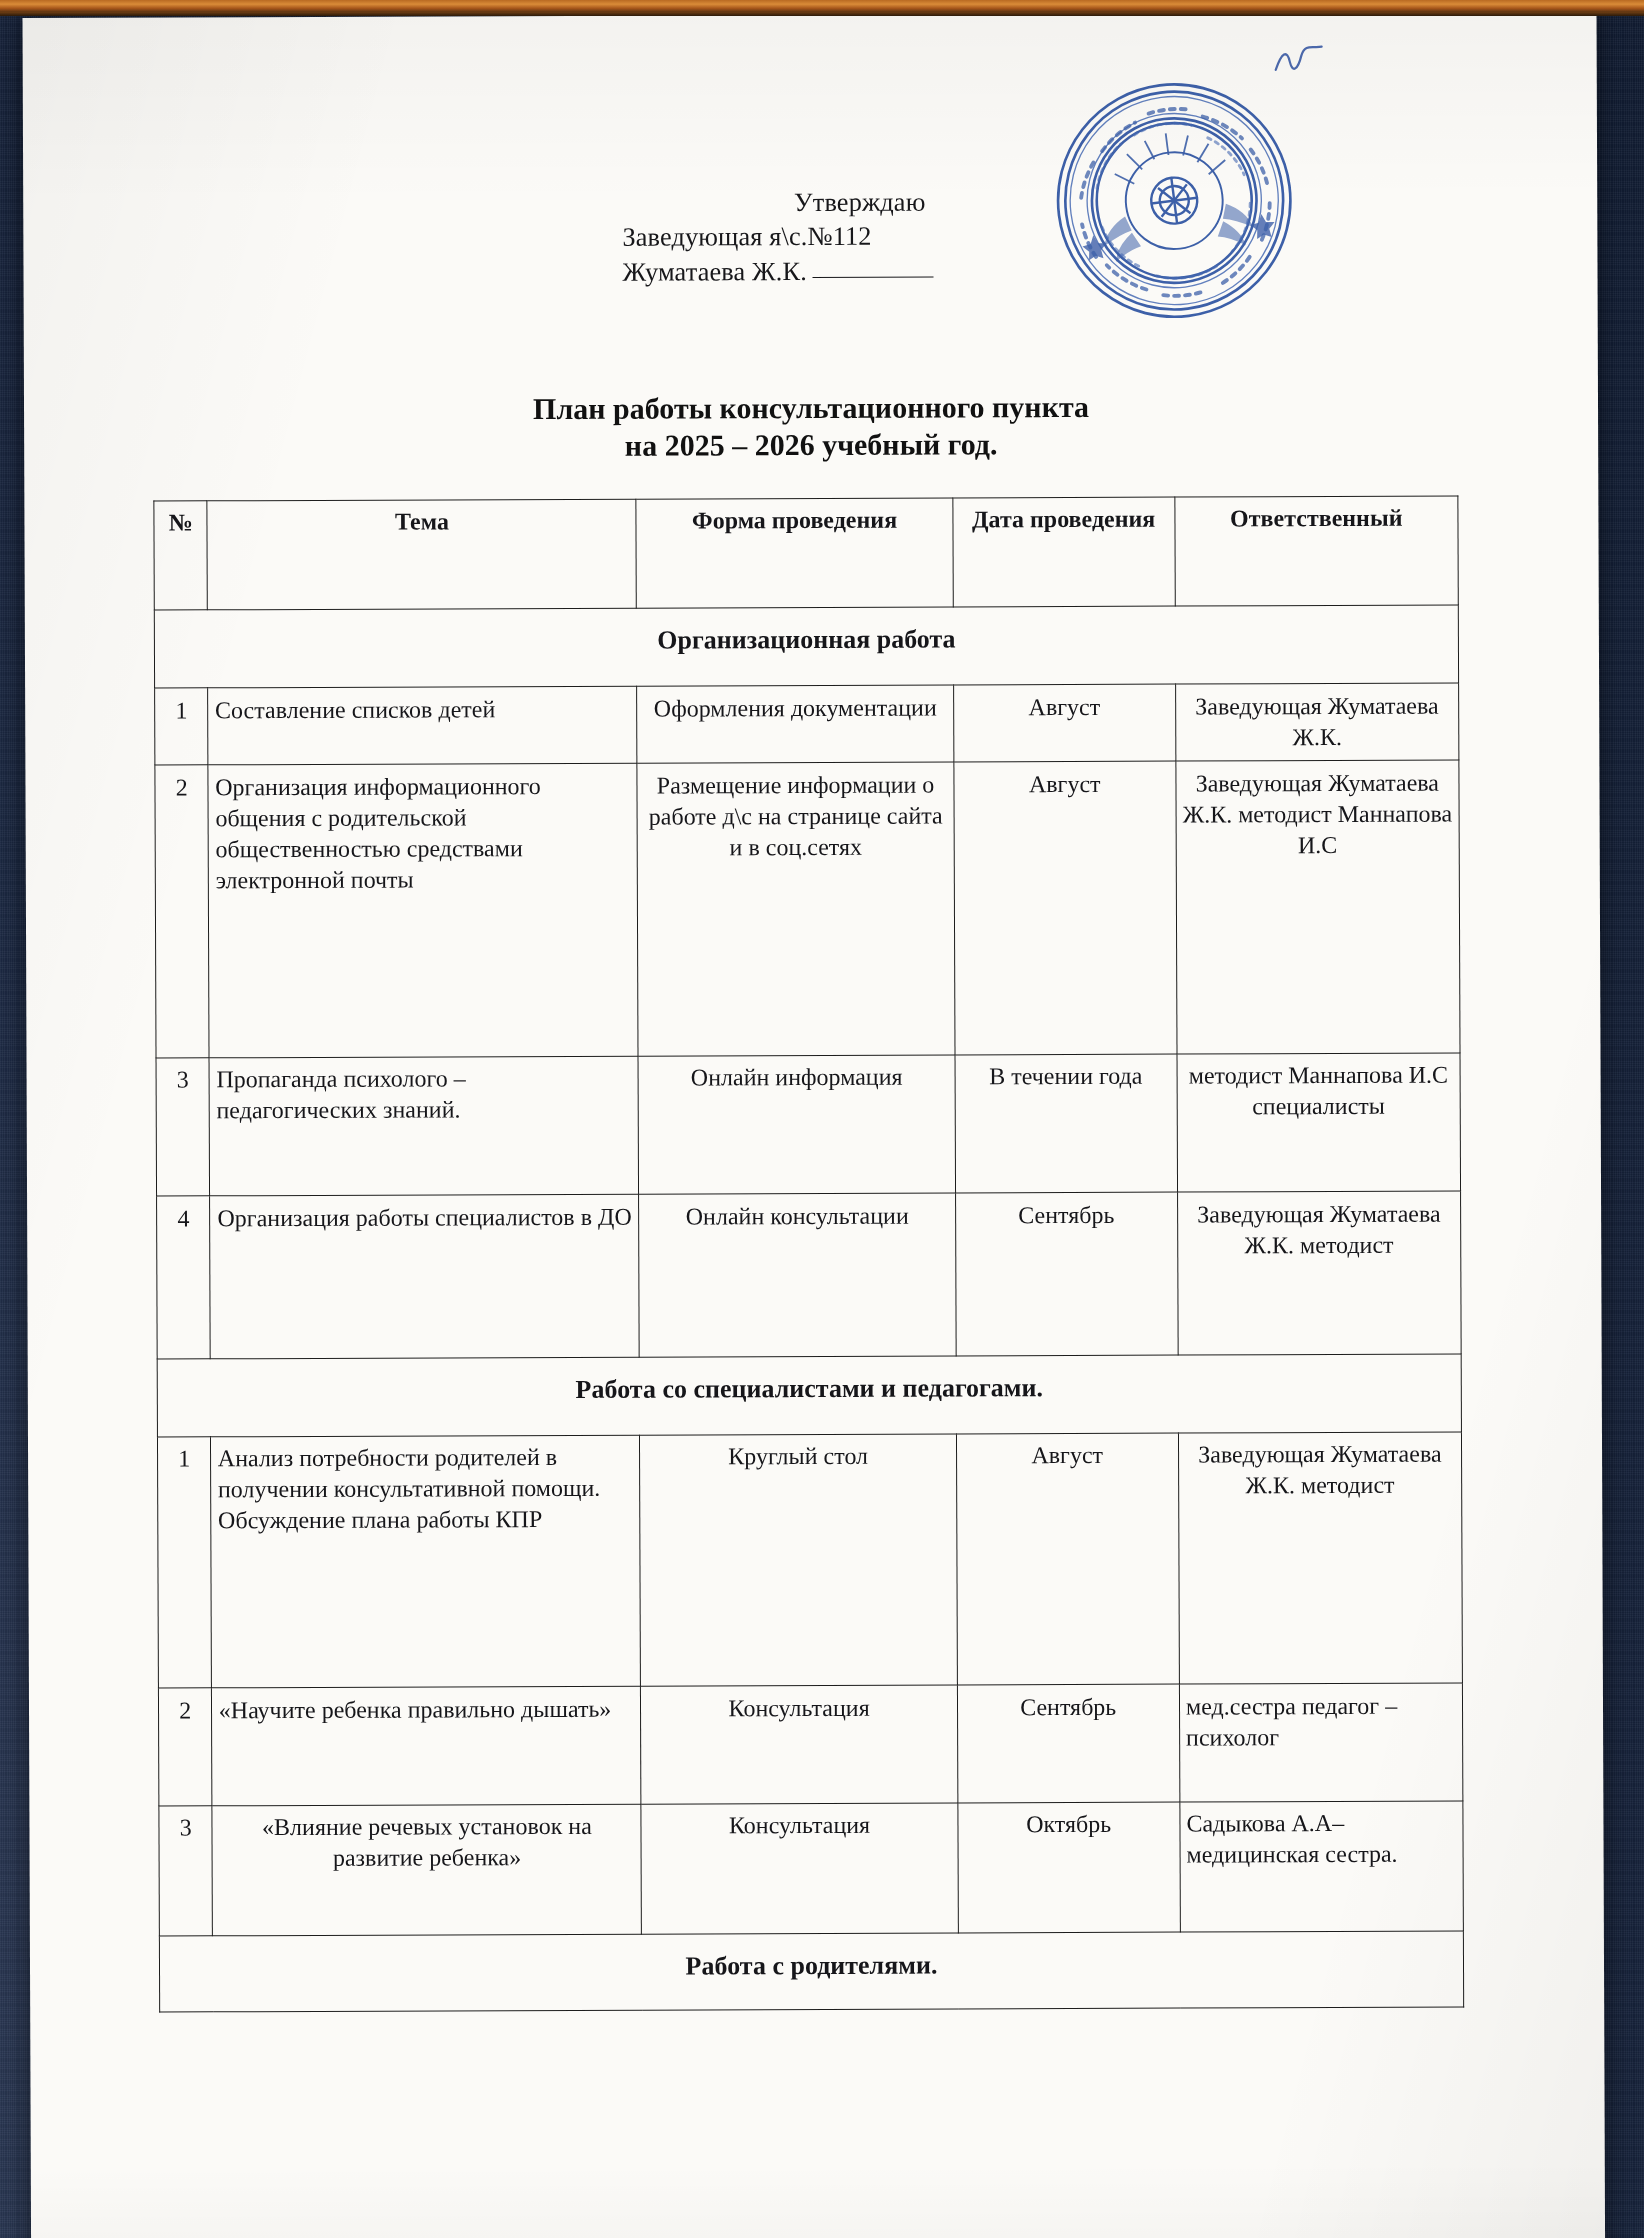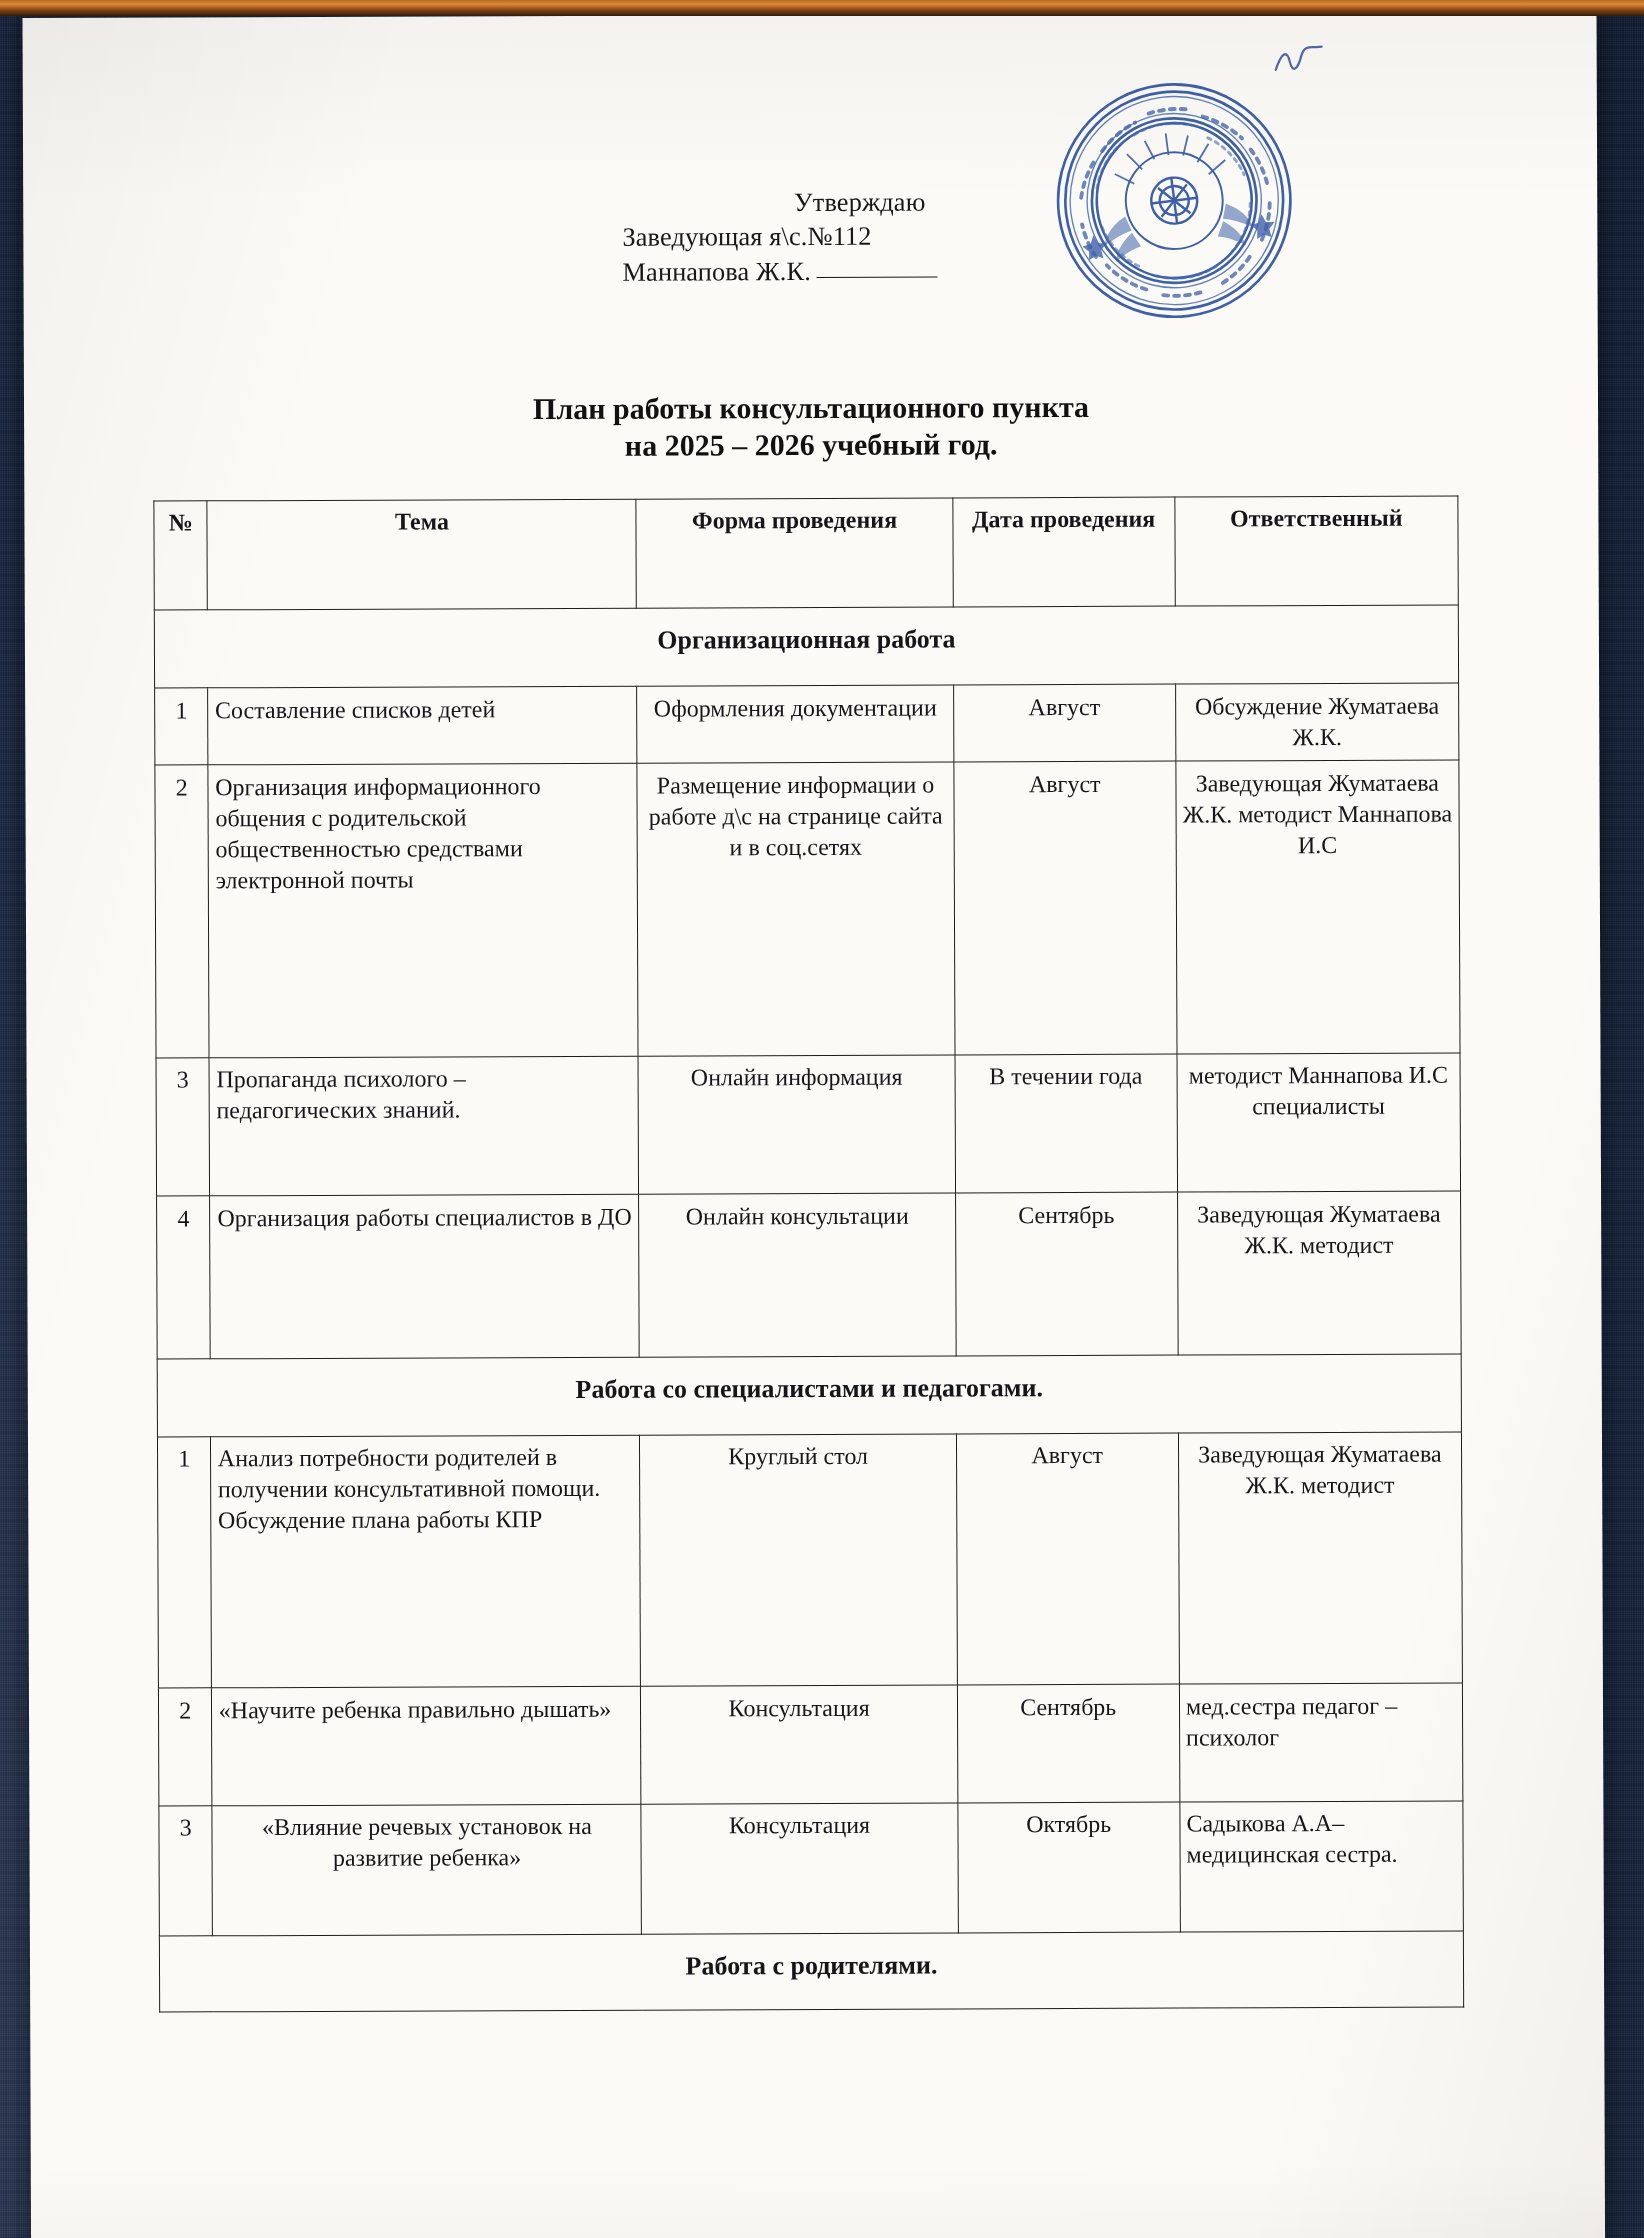--- a/index.html
+++ b/index.html
@@ -195,21 +195,21 @@
 <div class="backdrop"></div>
 <div class="wood-edge"></div>
 <div class="wood-edge-2"></div>
 
 <div class="page">
   <div class="content">
 
     <div class="approval">
       <div class="line-1">Утверждаю</div>
       <div class="line-2">Заведующая я\с.№112</div>
-      <div class="line-3"><span>Маннапова Ж.К.</span><span class="sig-rule"></span></div>
+      <div class="line-3"><span>Жуматаева Ж.К.</span><span class="sig-rule"></span></div>
     </div>
 
     <div class="doc-title">
       <div>План работы консультационного пункта</div>
       <div>на 2025 – 2026 учебный год.</div>
     </div>
 
     <table class="plan">
       <colgroup>
         <col class="c-num">
@@ -230,21 +230,21 @@
       <tbody>
 
         <tr class="section h-sec">
           <td colspan="5">Организационная работа</td>
         </tr>
         <tr class="h-r1">
           <td class="num">1</td>
           <td class="left">Составление списков детей</td>
           <td class="center">Оформления документации</td>
           <td class="center">Август</td>
-          <td class="center">Обсуждение Жуматаева Ж.К.</td>
+          <td class="center">Заведующая Жуматаева Ж.К.</td>
         </tr>
         <tr class="h-r2">
           <td class="num">2</td>
           <td class="left">Организация информационного общения с родительской общественностью средствами электронной почты</td>
           <td class="center">Размещение информации о работе д\с на странице сайта и в соц.сетях</td>
           <td class="center">Август</td>
           <td class="center">Заведующая Жуматаева Ж.К. методист Маннапова И.С</td>
         </tr>
         <tr class="h-r3">
           <td class="num">3</td>

